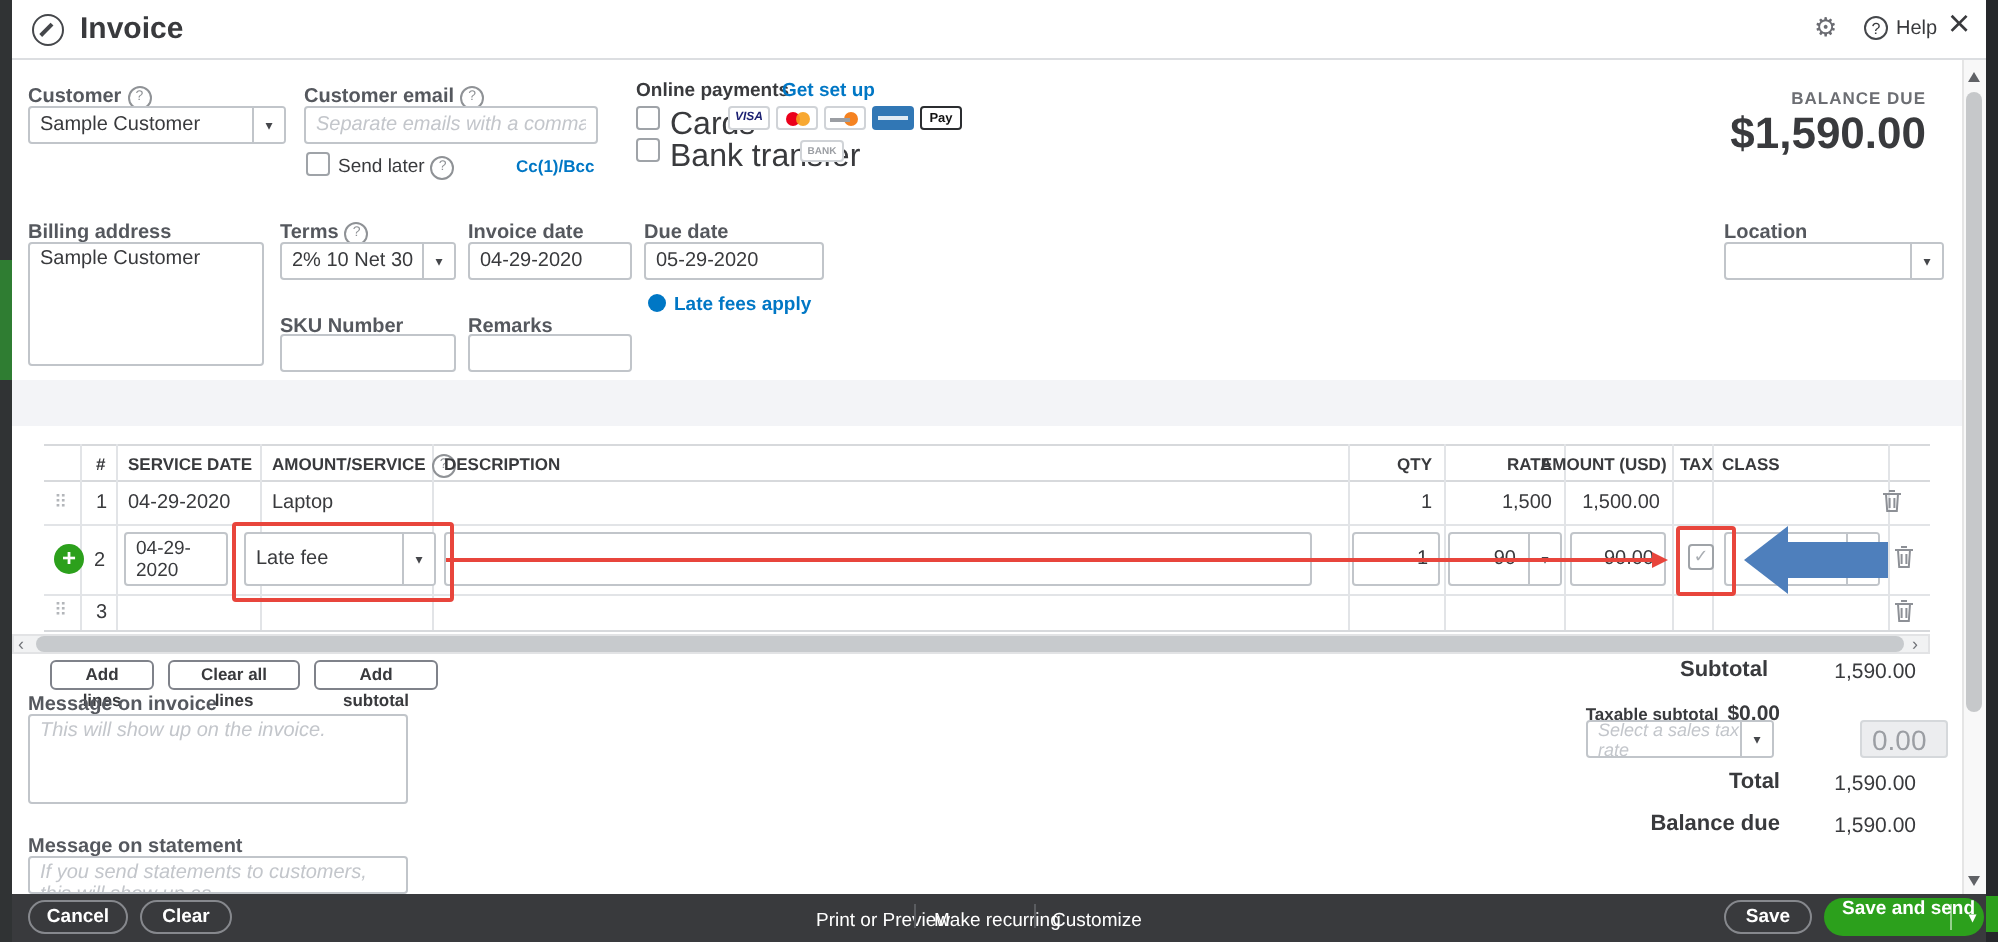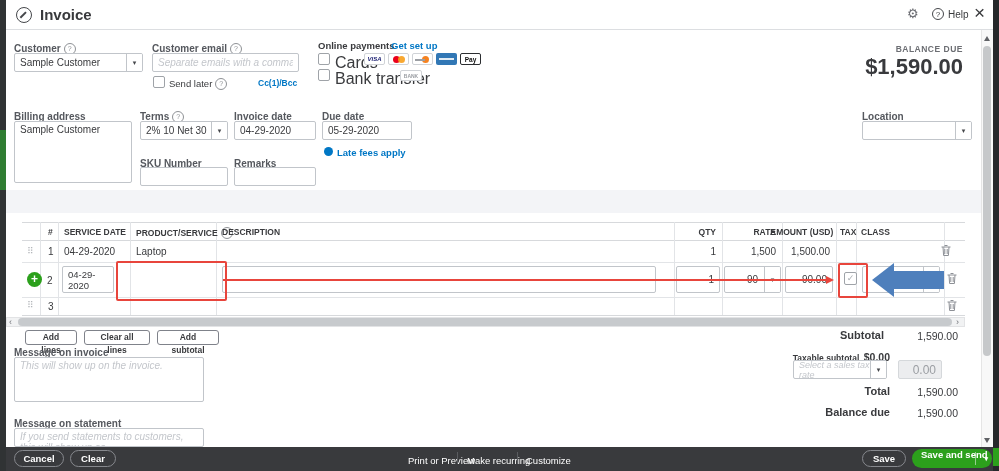--- a/index.html
+++ b/index.html
@@ -170,21 +170,21 @@
   <div class="gv" style="left:668px"></div>
   <div class="gv" style="left:716px"></div>
   <div class="gv" style="left:776px"></div>
   <div class="gv" style="left:830px"></div>
   <div class="gv" style="left:850px"></div>
   <div class="gv" style="left:938px"></div>
 
   <div class="hcell" style="left:42px">#</div>
   <div class="hcell" style="left:58px">SERVICE DATE</div>
   <div class="hcell" style="left:130px">
-    <span>PRODUCT/SERVICE</span><span class="help">?</span>
+    <span>AMOUNT/SERVICE</span><span class="help">?</span>
   </div>
   <div class="hcell" style="left:216px">DESCRIPTION</div>
   <div class="hcell ra" style="left:668px;width:42px">QTY</div>
   <div class="hcell ra" style="left:716px;width:54px">RATE</div>
   <div class="hcell ra" style="left:764px;width:62px">AMOUNT (USD)</div>
   <div class="hcell" style="left:834px">TAX</div>
   <div class="hcell" style="left:855px">CLASS</div>
 
   <div class="drag" style="left:21px;top:246px">⠿</div>
   <div class="cell" style="left:42px;top:246px">1</div>
@@ -195,20 +195,24 @@
   <div class="cell ra" style="left:764px;top:246px;width:60px">1,500.00</div>
   <svg class="trash" style="left:934px;top:244px" viewBox="0 0 12 13">
     <path d="M1.5 3h9M4.5 1.5h3M3 3l.6 8.5h4.8L9 3M4.8 5v5M7.2 5v5" stroke="#8d9096" fill="none" stroke-width="1"></path>
   </svg>
 
   <div class="abs" style="left:21px;top:272px;width:15px;height:15px;border-radius:50%;background:#2ca01c;color:#fff;font-size:12px;line-height:14px;text-align:center;font-weight:bold">+</div>
   <div class="cell" style="left:41px;top:275px">2</div>
   <div class="box" style="left:56px;top:266px;width:52px;height:27px">
     <span style="font-size:9.5px">04-29-2020</span>
   </div>
+  <div class="box" style="left:116px;top:266px;width:96px;height:27px">
+    <span>Late fee</span>
+    <span class="caret">▾</span>
+  </div>
   <div class="box" style="left:216px;top:266px;width:434px;height:27px"></div>
   <div class="box" style="left:670px;top:266px;width:44px;height:27px;justify-content:flex-end">
     <span>1</span>
   </div>
   <div class="box" style="left:718px;top:266px;width:57px;height:27px">
     <span style="margin-left:auto;margin-right:17px">90</span>
     <span class="caret">▾</span>
   </div>
   <div class="box" style="left:779px;top:266px;width:48px;height:27px;justify-content:flex-end">
     <span>90.00</span>
@@ -248,21 +252,21 @@
   <div class="tot-lbl" style="right:109px;top:329px">Subtotal</div>
   <div class="tot-val" style="right:35px;top:330px">1,590.00</div>
   <div class="abs ra" style="right:103px;top:347px;white-space:nowrap">
     <span style="font-size:8.5px;font-weight:bold;color:#393a3d">Taxable subtotal</span>
     <span style="font-size:10.5px;font-weight:bold;color:#393a3d">$0.00</span>
   </div>
   <div class="box" style="left:787px;top:360px;width:94px;height:19px">
     <span style="font-size:9px;font-style:italic;color:#c3c6cb">Select a sales tax rate</span>
     <span class="caret">▾</span>
   </div>
-  <div class="box" style="left:892px;top:360px;width:44px;height:19px;background:#ecedef;justify-content:flex-end;color:#9b9ea3;font-size:12px;border-color:#d5d8db">
+  <div class="box" style="left:924px;top:360px;width:44px;height:19px;background:#ecedef;color:#9b9ea3;font-size:14px;border-color:#d5d8db">
     <span>0.00</span>
   </div>
   <div class="tot-lbl" style="right:103px;top:385px">Total</div>
   <div class="tot-val" style="right:35px;top:386px">1,590.00</div>
   <div class="tot-lbl" style="right:103px;top:406px">Balance due</div>
   <div class="tot-val" style="right:35px;top:407px">1,590.00</div>
 
   <div class="lbl" style="left:8px;top:347px">Message on invoice</div>
   <textarea class="tin" style="left: 8px; top: 357px; width: 190px; height: 45px; font-style: italic;" placeholder="This will show up on the invoice."></textarea>
   <div class="lbl" style="left:8px;top:418px">Message on statement</div>

